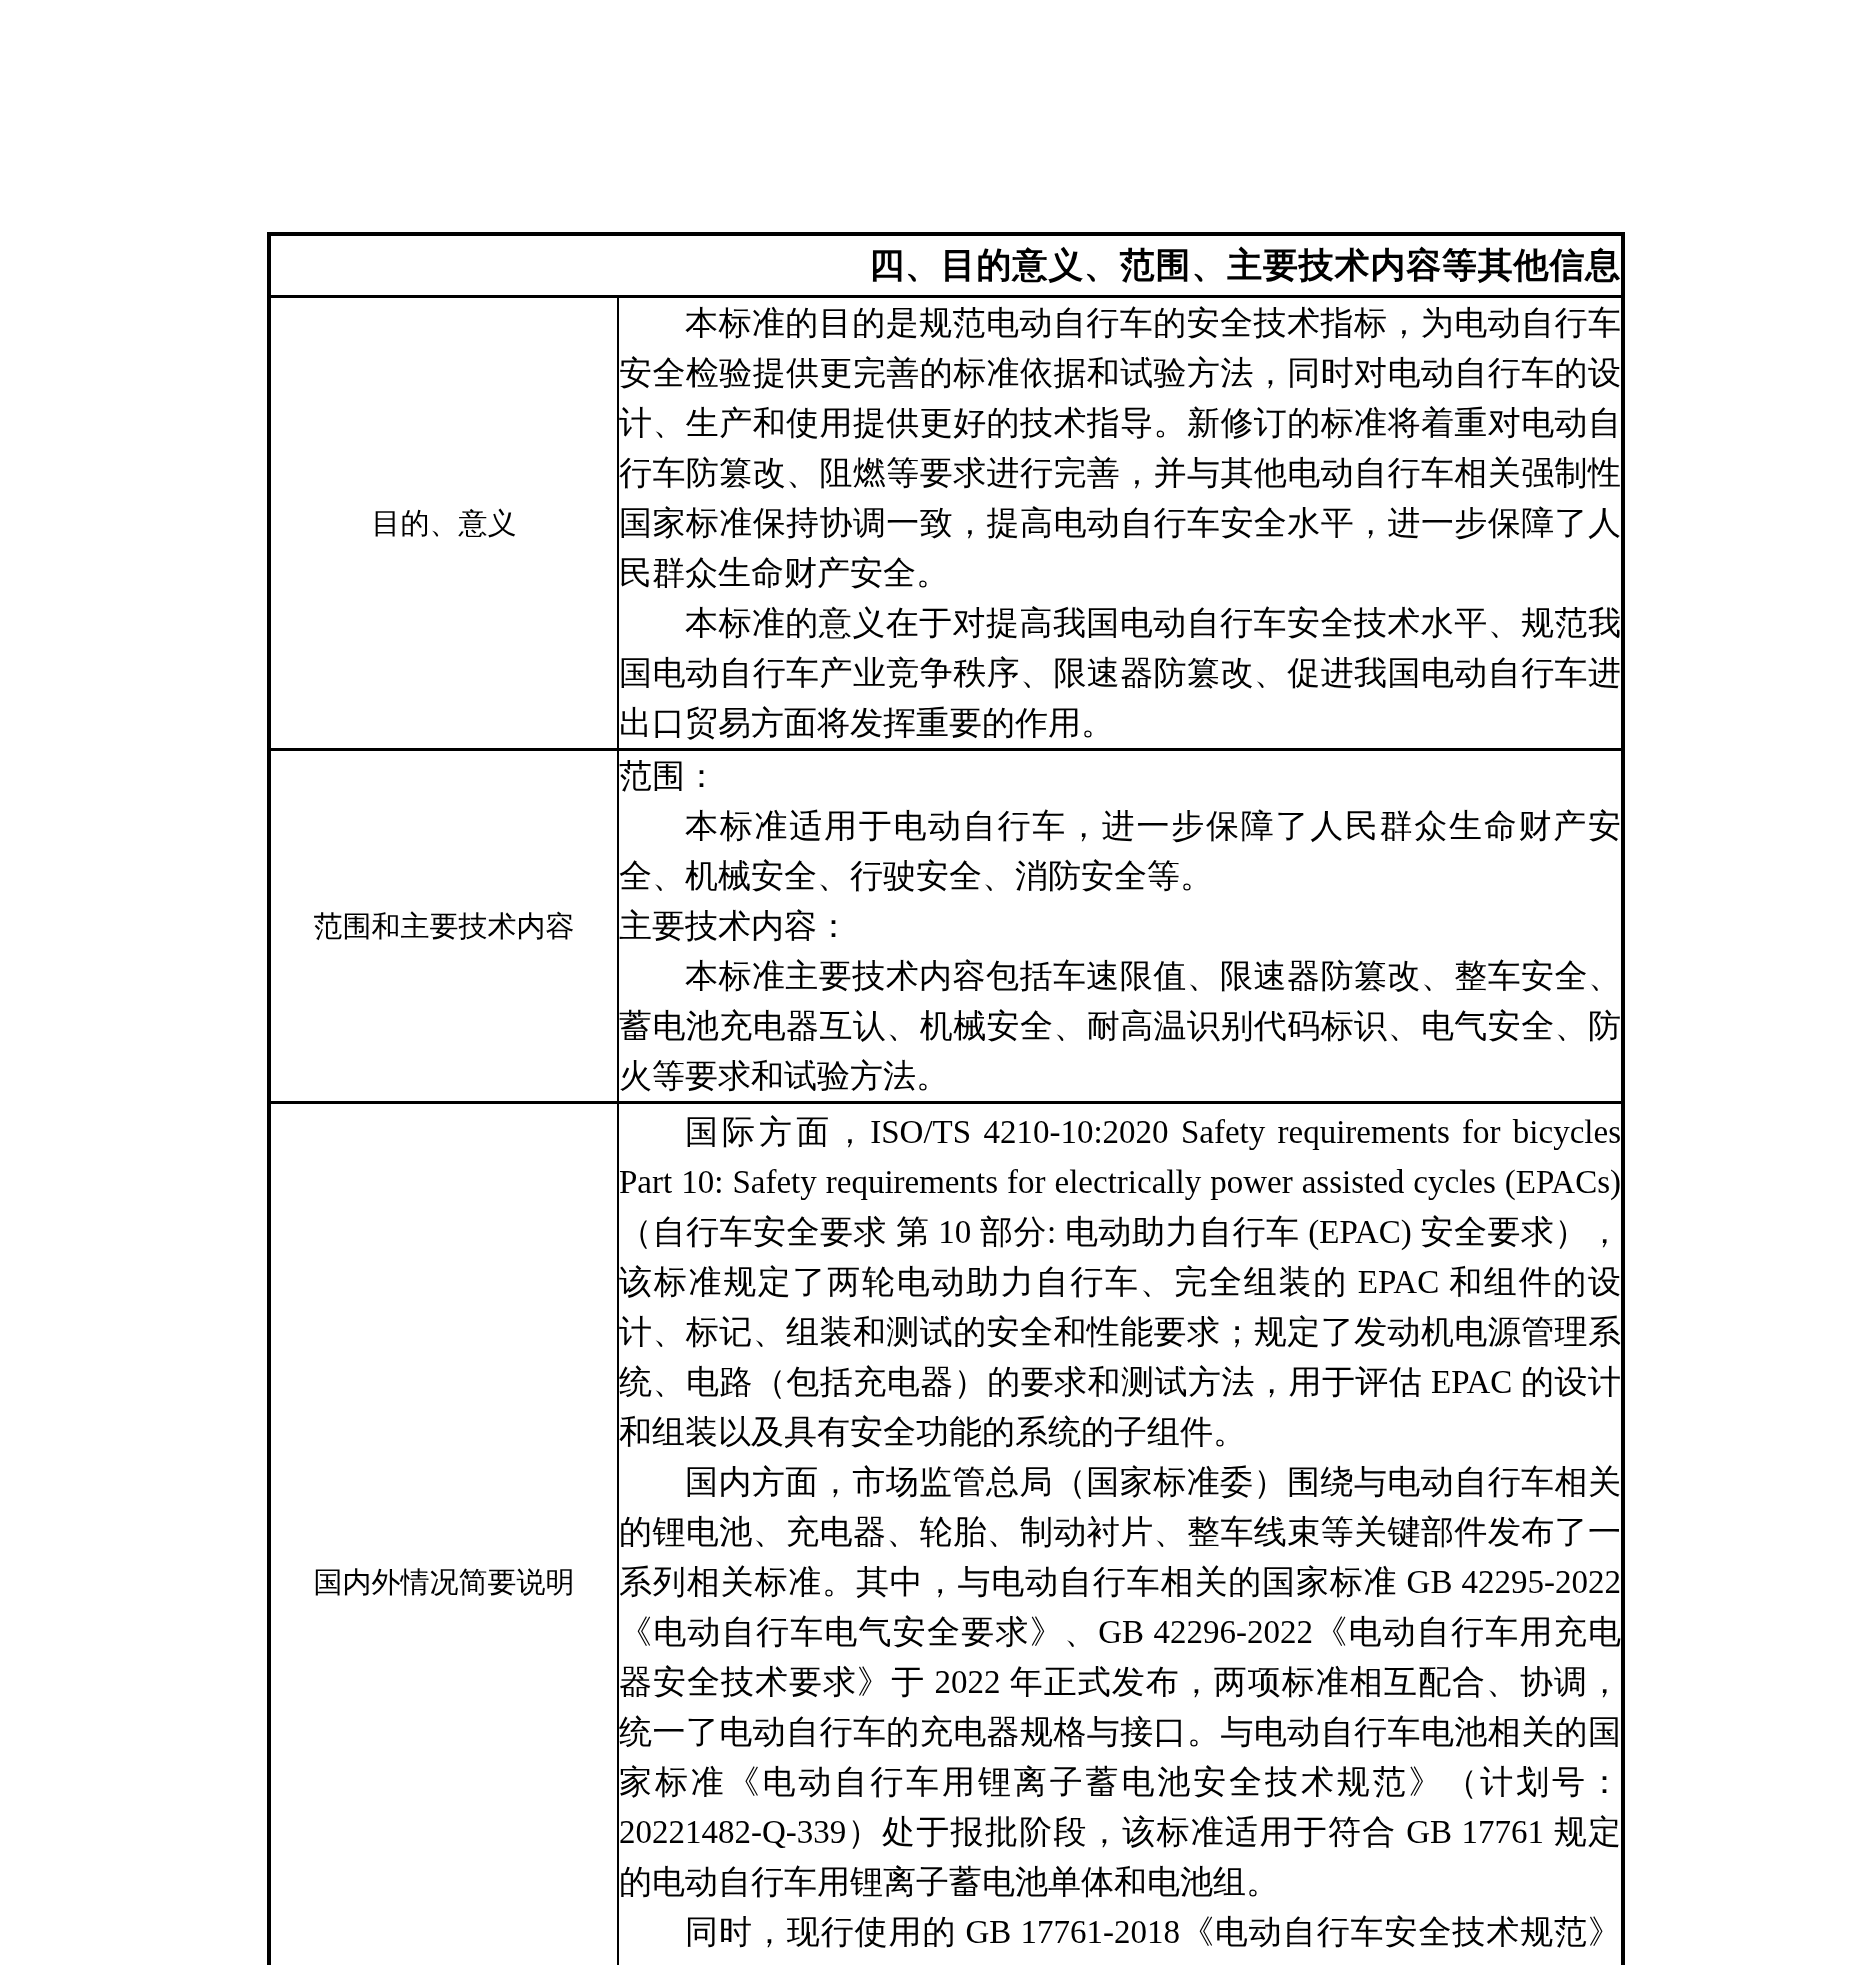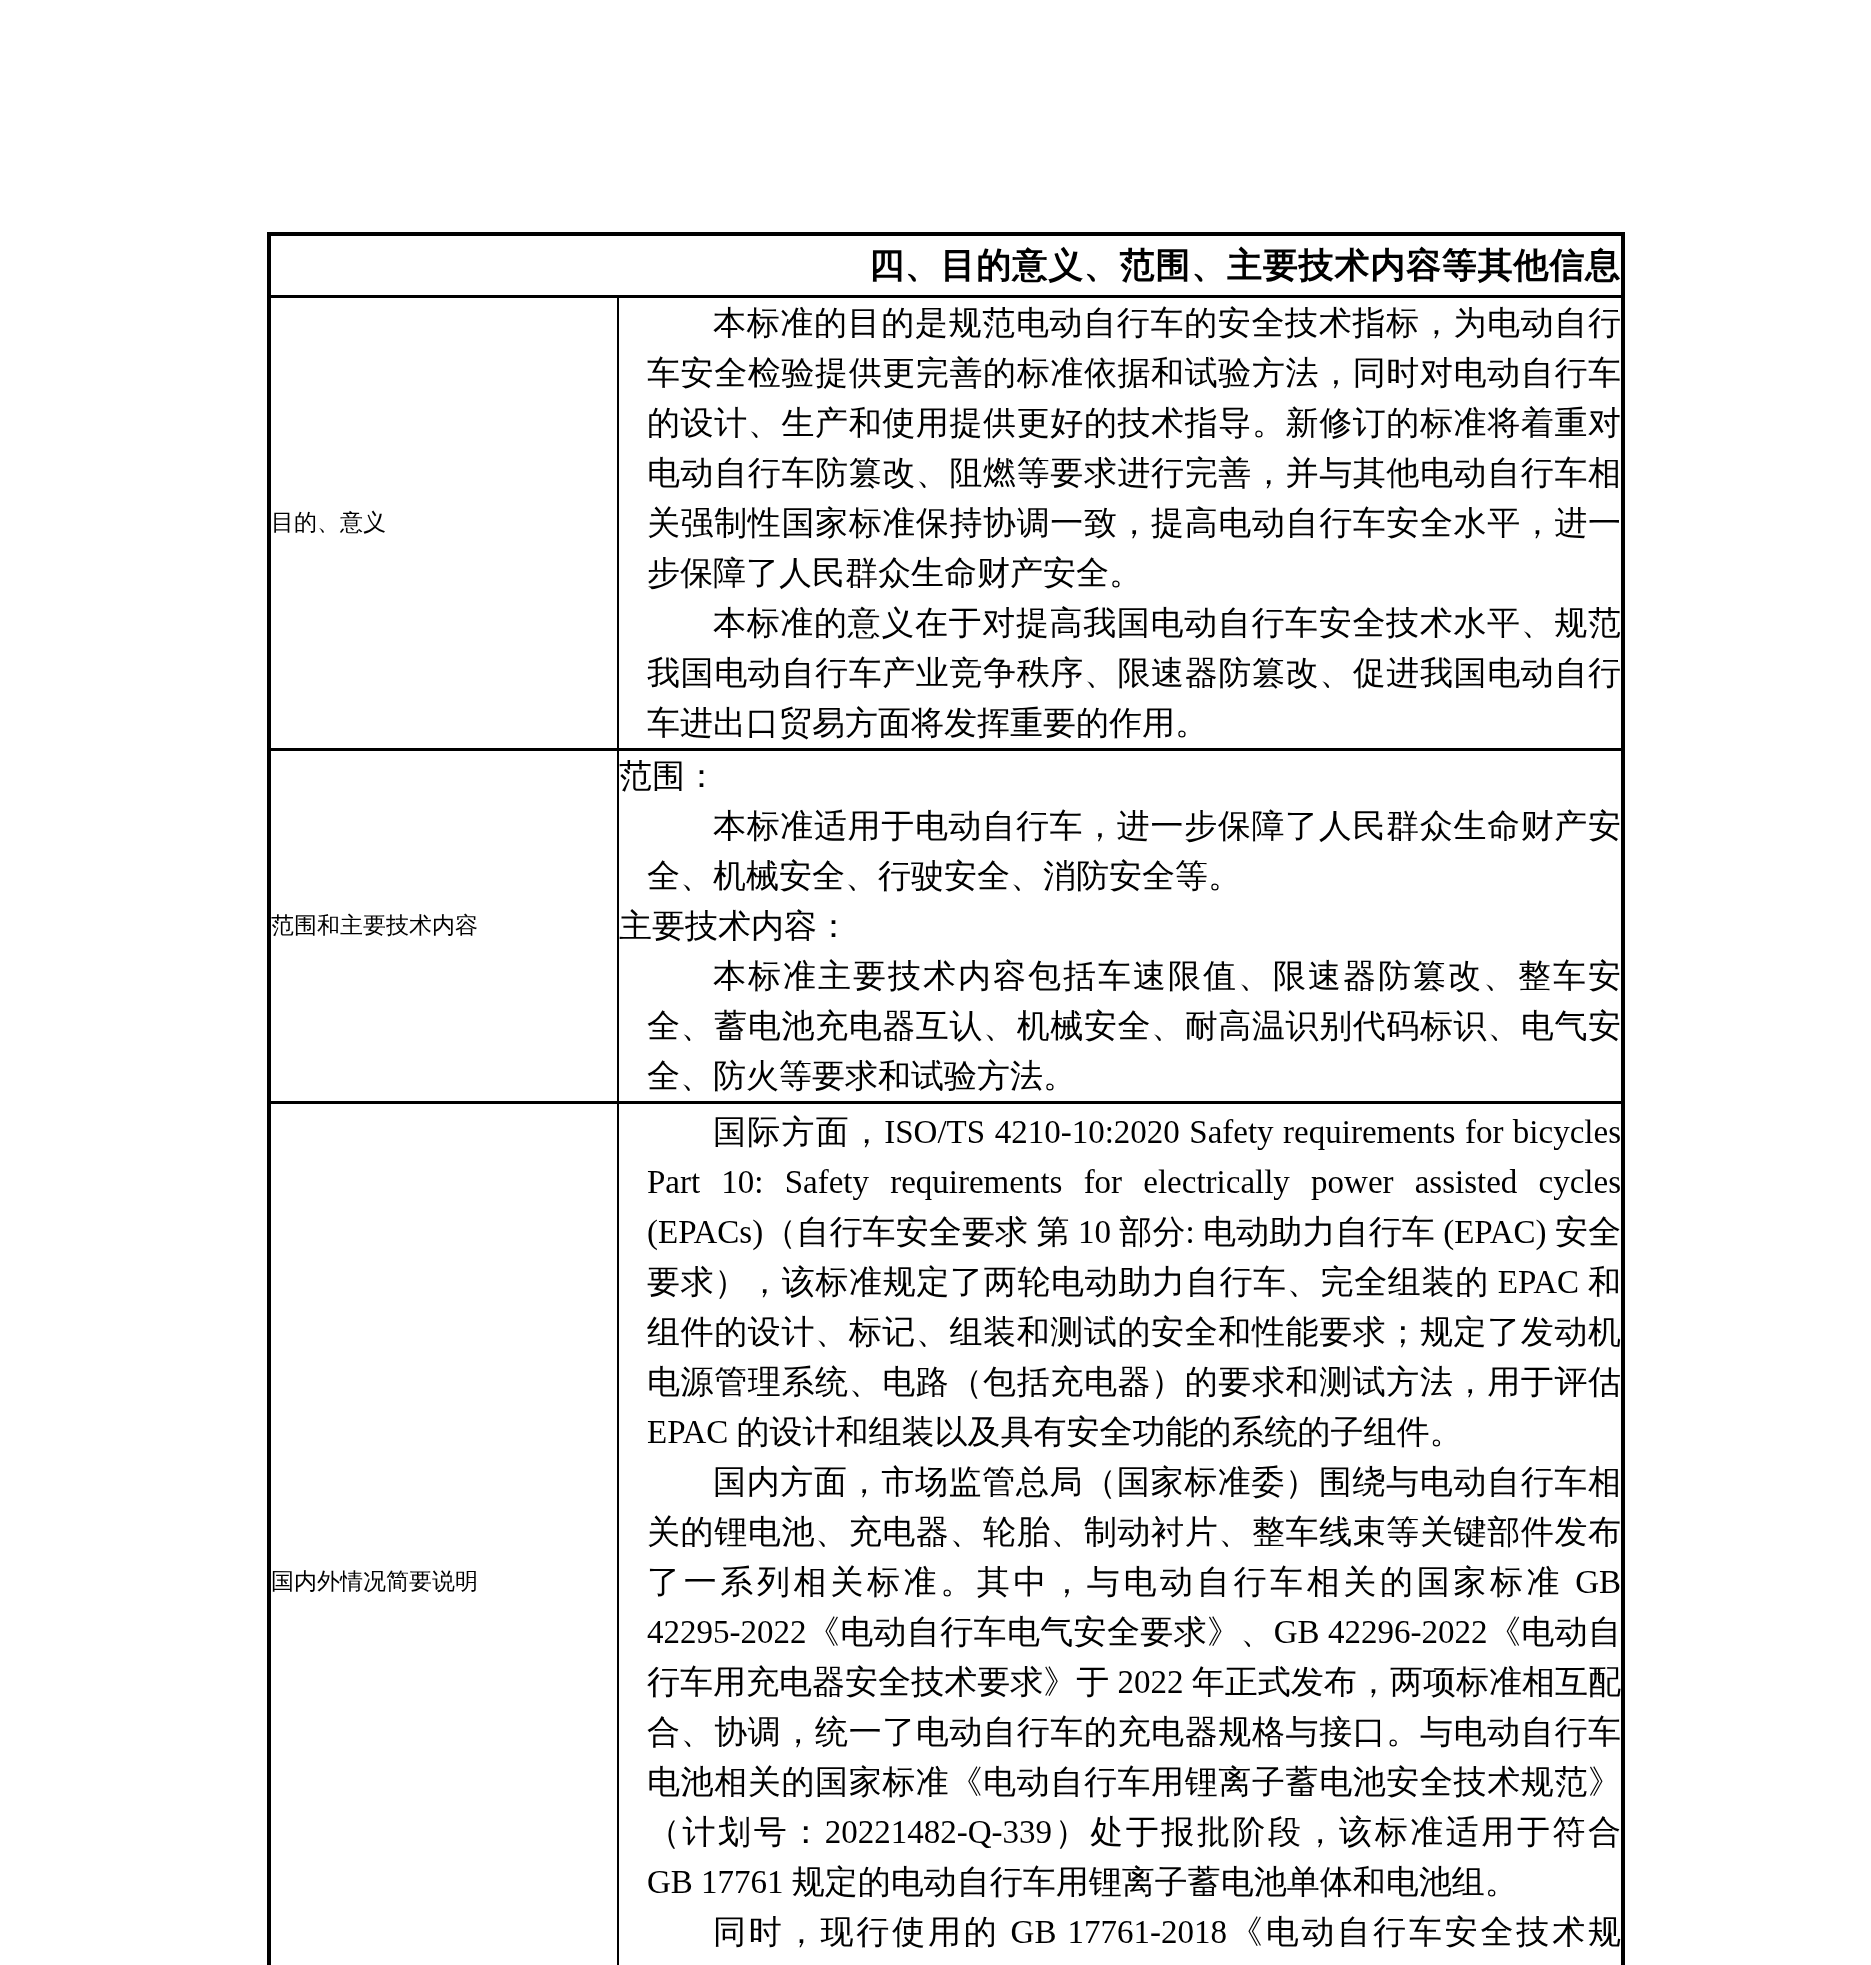--- a/index.html
+++ b/index.html
@@ -34,33 +34,34 @@
   }
   .header-cell {
     height: 59px;
     font-size: 35px;
     font-weight: bold;
     text-align: right;
     padding: 0 0 0 12.6px;
     letter-spacing: 0.8px;
   }
   .label-cell {
-    font-size: 23px;
+    text-align: center;
+    font-size: 29px;
     line-height: 46px;
     white-space: pre-line;
   }
   .content-cell {
     vertical-align: top;
     text-align: justify;
     font-size: 33px;
     line-height: 50px;
     padding: 2.4px 16.5px 2.4px 13.4px;
   }
   .content-cell p { margin: 0; }
-  .content-cell p.indent { text-indent: 2em; padding-left: 28px; }
+  .content-cell p.indent { text-indent: 2em; }
   .content-cell p.bold-head { font-weight: normal; text-indent: 0; }
   .h-r1 { height: 445px; }
   .h-r2 { height: 347px; }
   .h-r3 { height: 955px; }
 </style>
 </head>
 <body>
 
 <table class="doc-table">
   <colgroup>

